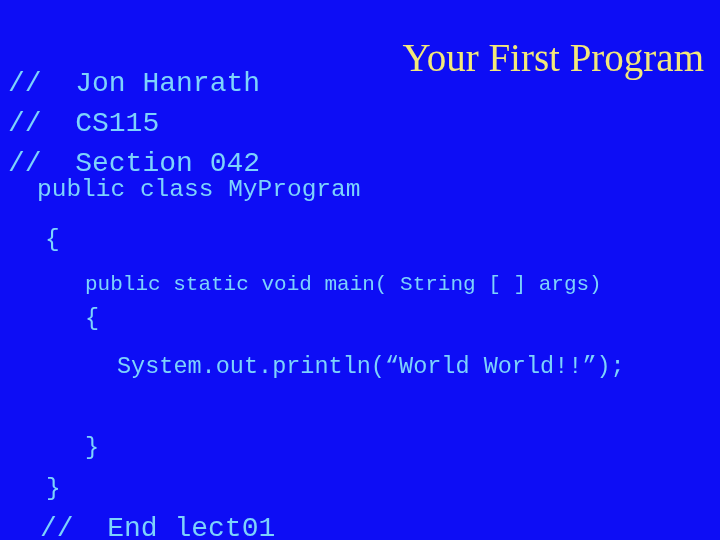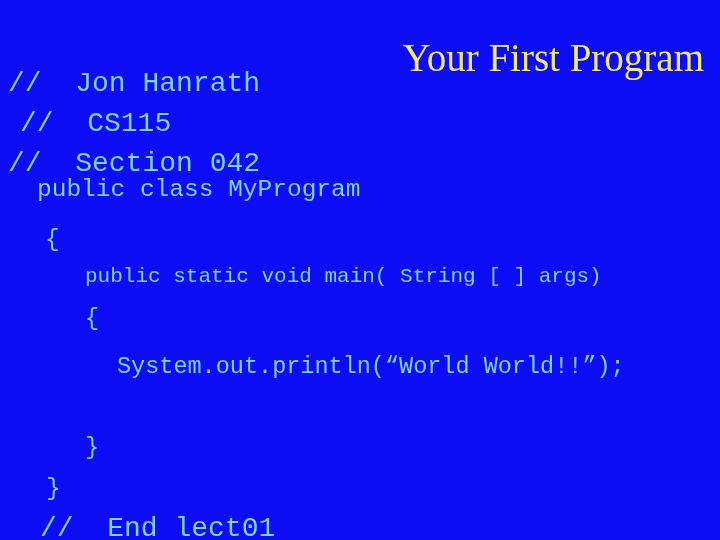--- a/index.html
+++ b/index.html
@@ -82,25 +82,25 @@
   }
 
   
   .lvl-end {
     font-size: 28px;
     letter-spacing: 0px;
   }
 
   
   #line-comment-name  { left: 8px;   top: 70px;  }
-  #line-comment-course{ left: 20px;   top: 110px; }
+  #line-comment-course{ left: 8px;   top: 110px; }
   #line-comment-sect  { left: 8px;   top: 150px; }
   #line-class-decl    { left: 37px;  top: 178px; }
   #line-class-open    { left: 45px;  top: 228px; }
-  #line-main-sig      { left: 85px;  top: 266px; }
+  #line-main-sig      { left: 85px;  top: 274px; }
   #line-main-open     { left: 85px;  top: 307px; }
   #line-println       { left: 117px; top: 355px; }
   #line-exit          { left: 117px; top: 393px; }
   #line-main-close    { left: 85px;  top: 436px; }
   #line-class-close   { left: 46px;  top: 477px; }
   #line-end-comment   { left: 40px;  top: 515px; }
 </style>
 </head>
 <body>
 

